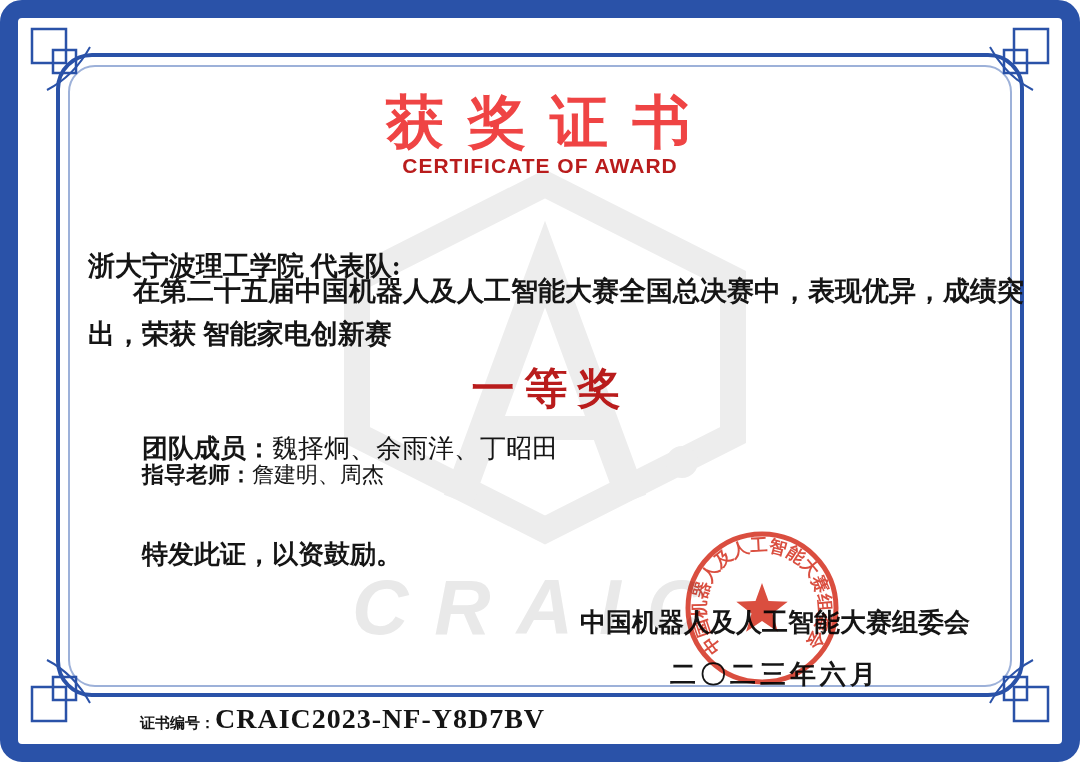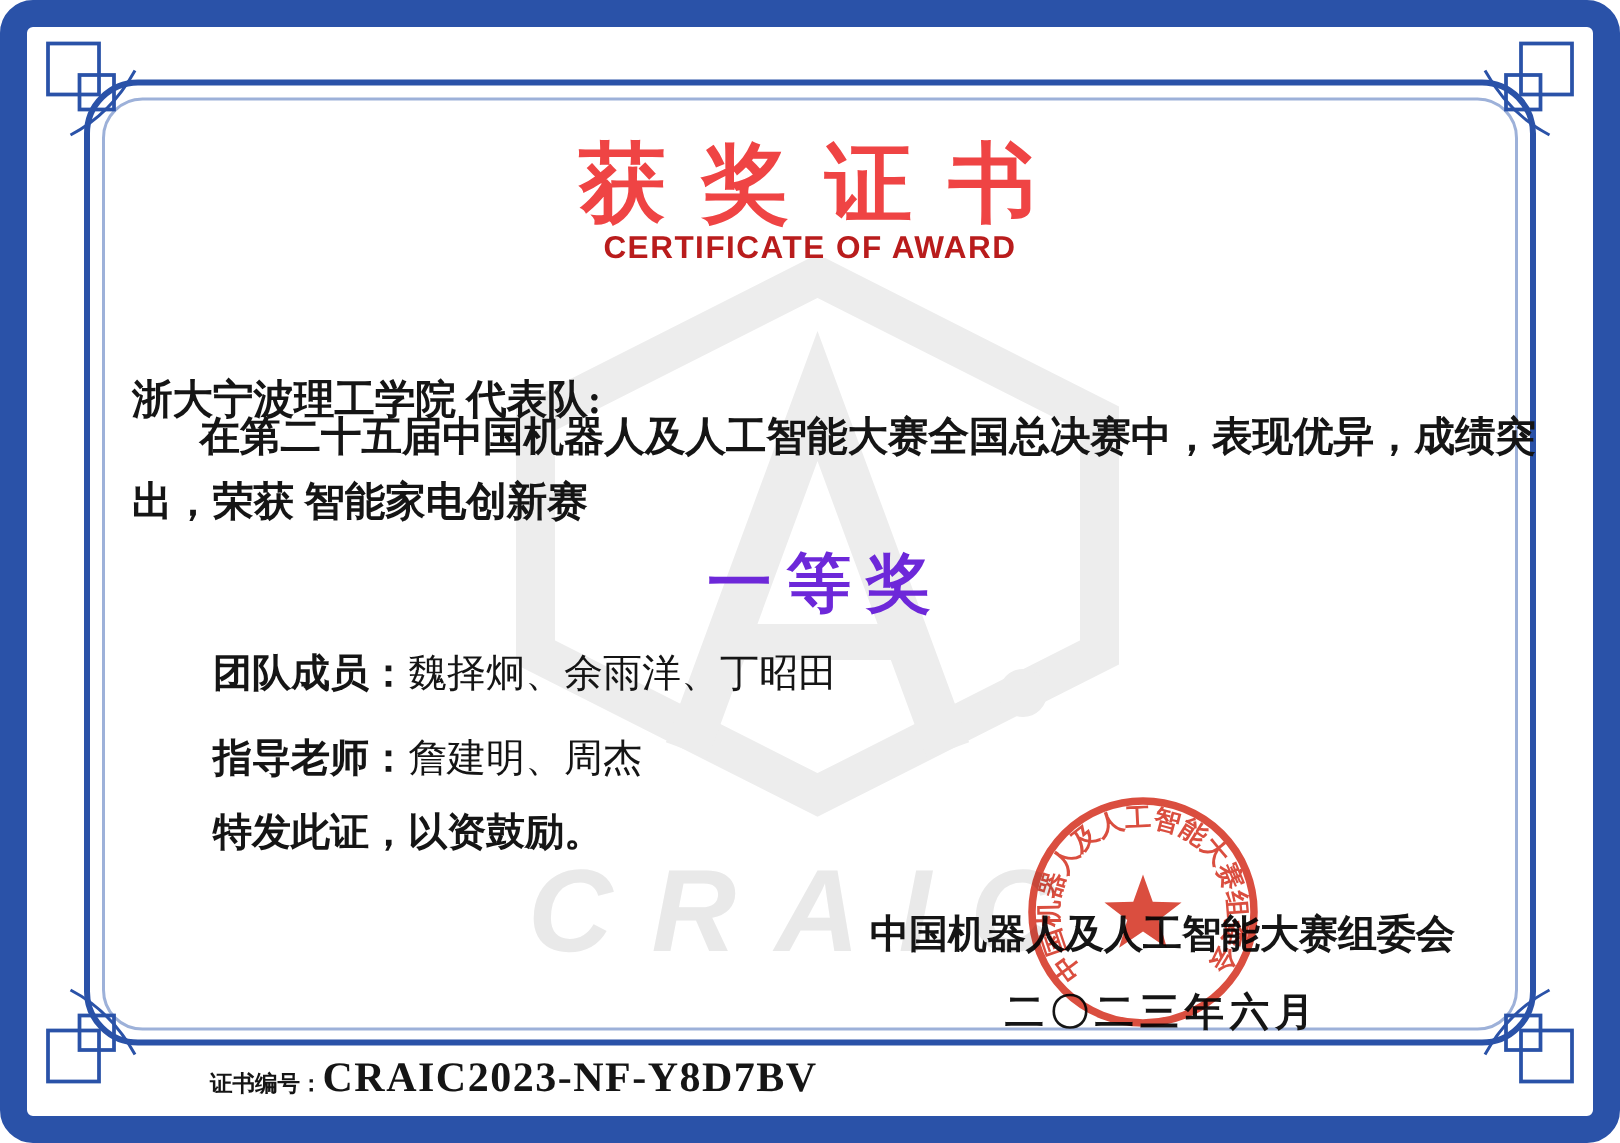--- a/index.html
+++ b/index.html
@@ -25,24 +25,24 @@
     left:0;top:154px;width:100%;text-align:center;z-index:3;
     font-family:"Liberation Sans", sans-serif;font-weight:800;
     font-size:21px;letter-spacing:1px;color:#b91c1c;
   }
   .cn{font-weight:600;z-index:3;white-space:nowrap;}
   .recipient{left:88px;top:208px;font-size:27px;margin-top:40px;}
   .para-line1{left:133px;top:273px;font-size:27px;}
   .para-line2{left:88px;top:316px;font-size:27px;}
   .award{
     left:0;top:360px;width:100%;text-align:center;text-indent:22px;z-index:3;
-    font-size:43px;font-weight:700;color:#6d28d9;letter-spacing:10px;
+    font-size:43px;font-weight:700;color:#b91c1c;letter-spacing:10px;
   }
   .members{left:142px;top:431px;font-size:26px;}
-  .teachers{left:142px;top:488px;font-size:26px;}
+  .teachers{left:142px;top:460px;font-size:22px;}
   .closing{left:142px;top:537px;font-size:26px;}
   .line-label{font-weight:600;}
   .line-value{margin-left:0;font-weight:400;}
   .issuer{left:580px;top:605px;width:390px;text-align:center;font-size:26px;z-index:3;}
   .date{left:580px;top:657px;width:390px;text-align:center;font-size:26px;letter-spacing:4px;z-index:3;}
   .certno{left:140px;top:703px;z-index:3;white-space:nowrap;}
   .certno-label{font-size:15px;font-weight:700;}
   .certno-value{font-size:28px;font-weight:700;letter-spacing:1px;font-family:"Liberation Serif", serif;}
   .seal-svg{left:682px;top:528px;z-index:4;mix-blend-mode:multiply;opacity:.9;}
 </style>

